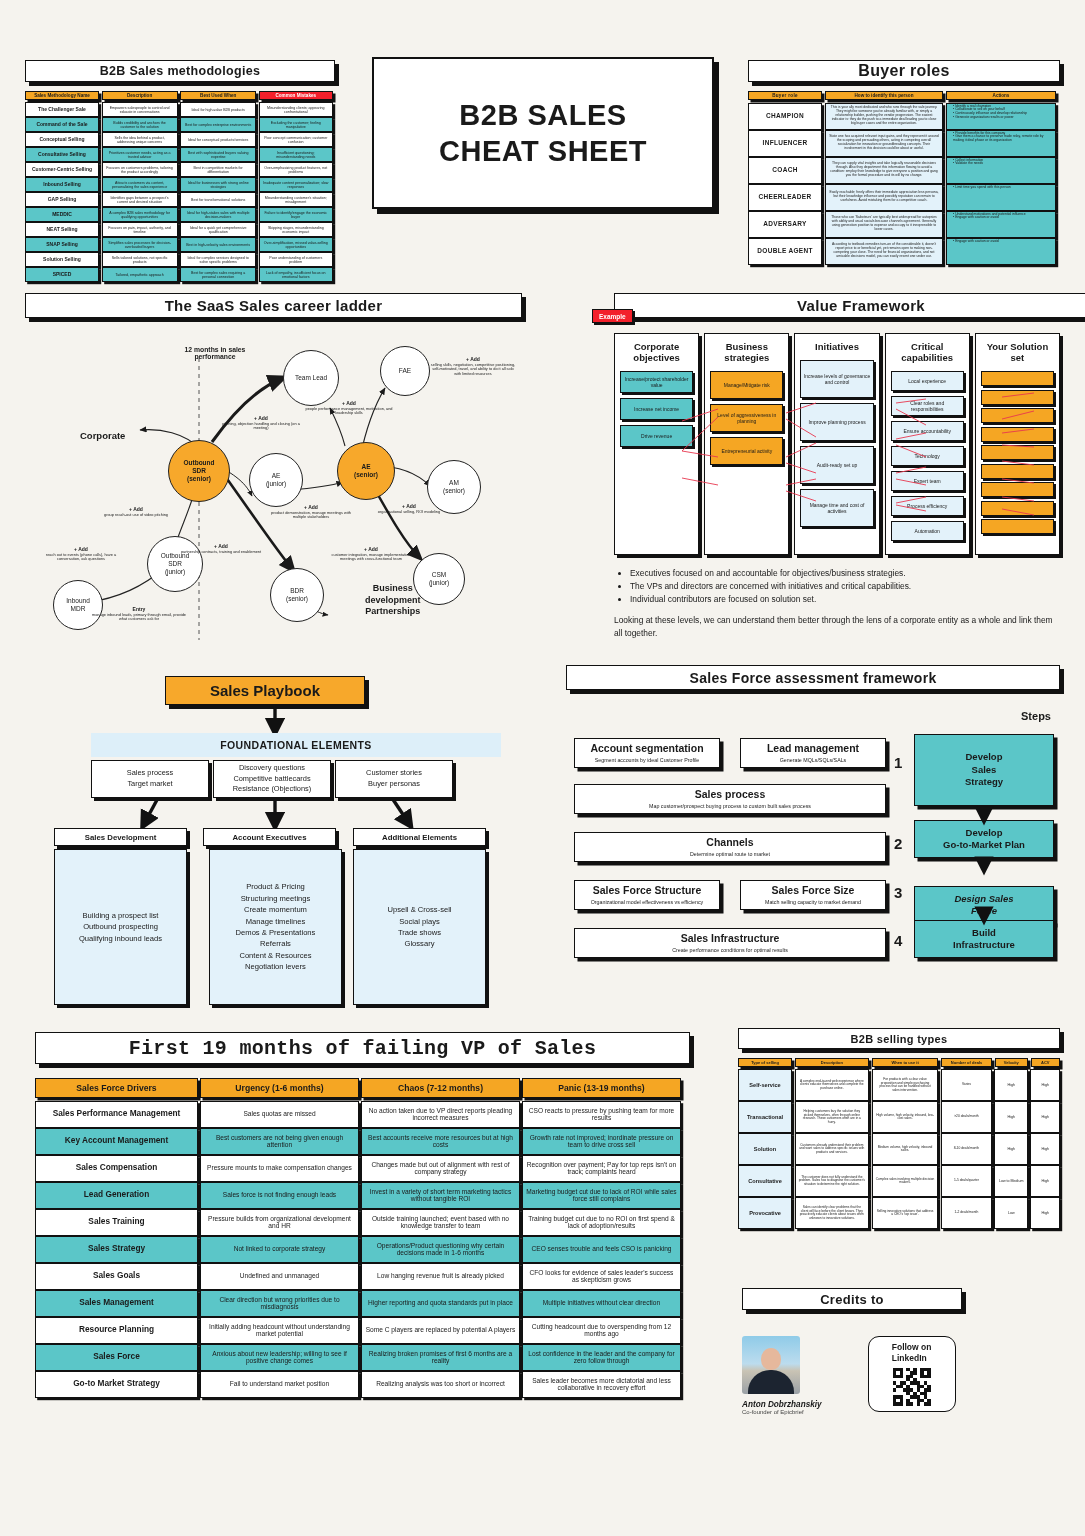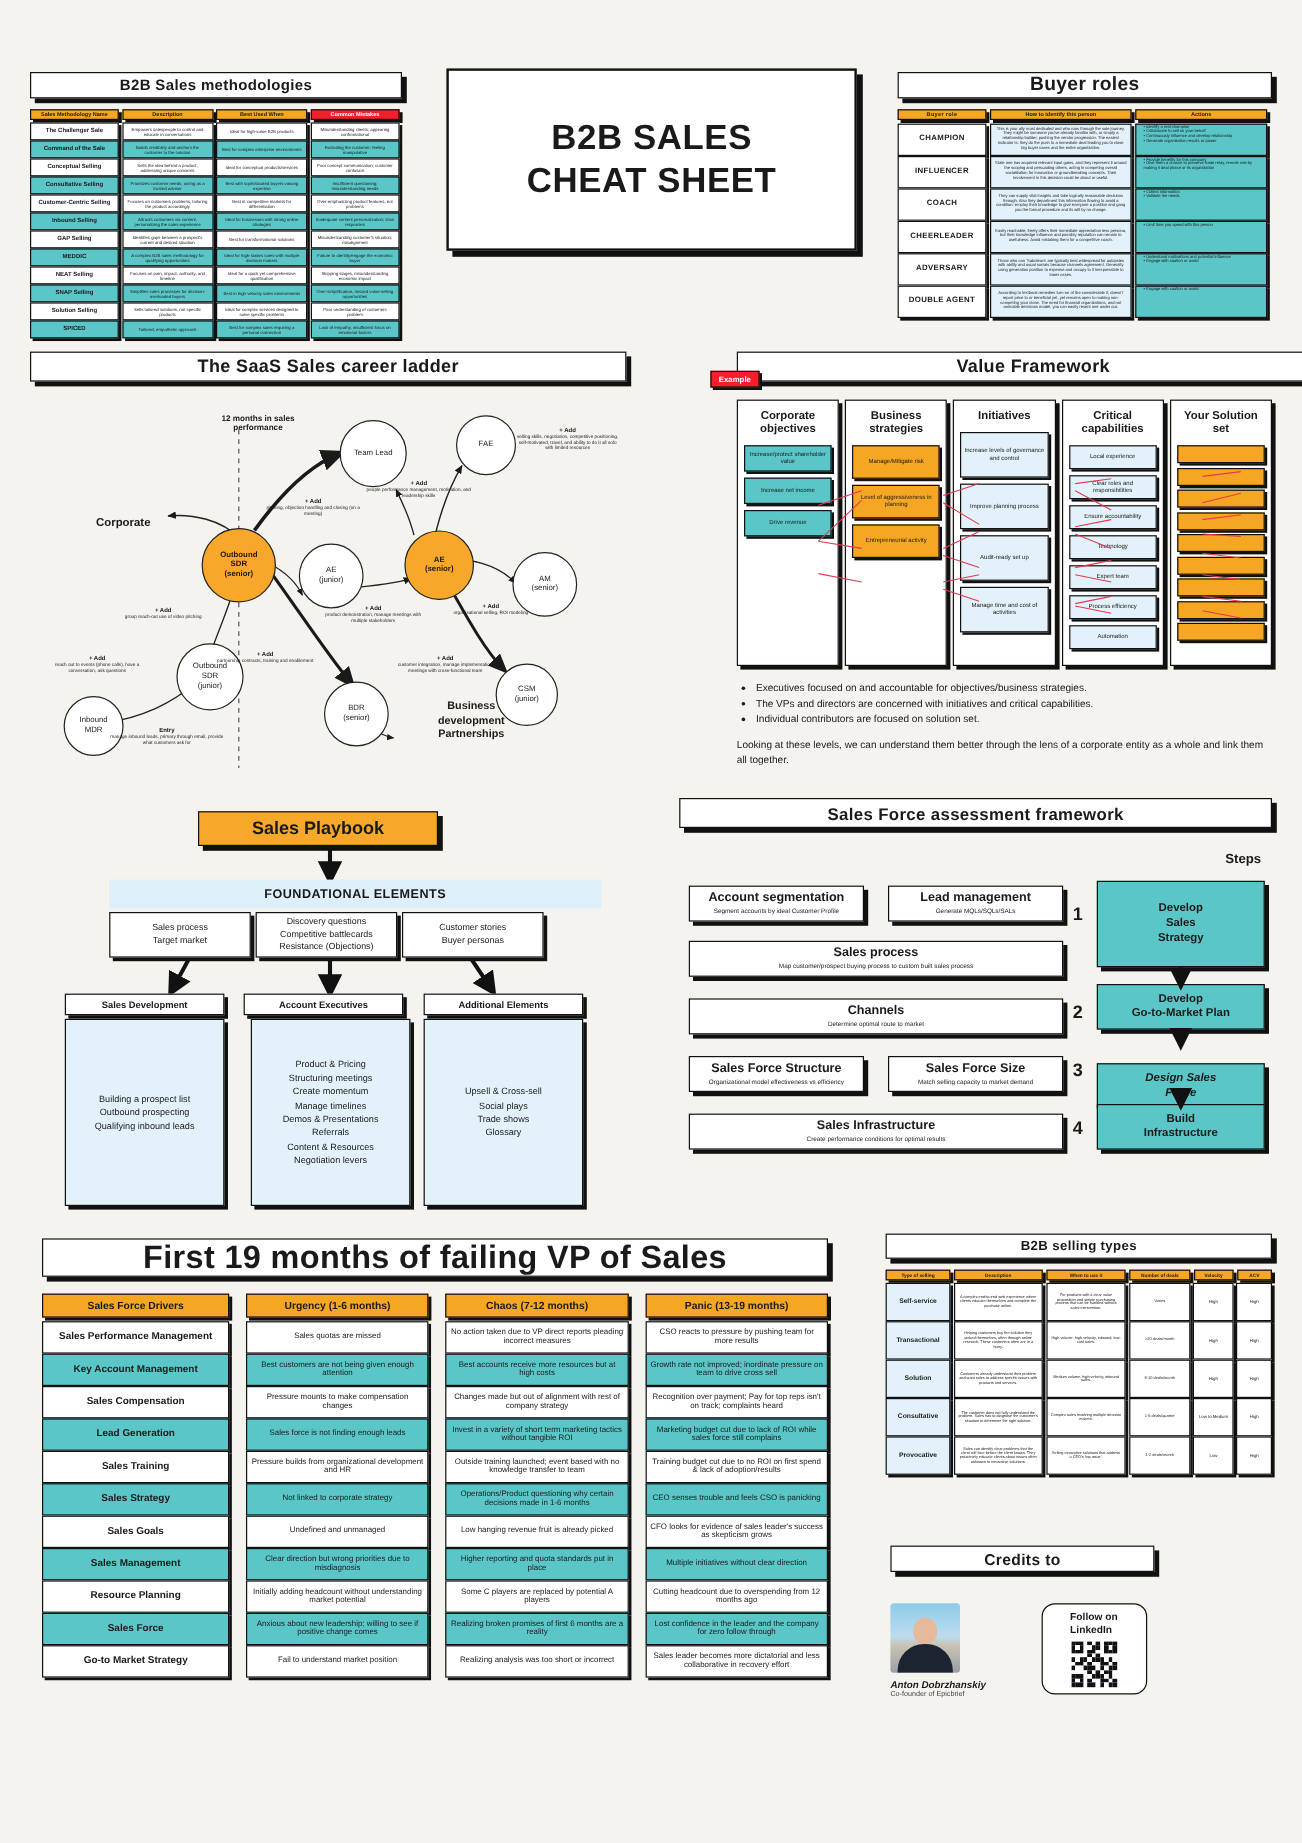--- a/index.html
+++ b/index.html
@@ -115,23 +115,23 @@
     text-align:center; }
   .sfa-box .bt { font-size:10.5px; font-weight:bold; line-height:1.1; }
   .sfa-box .bs { font-size:5.3px; margin-top:1.5px; }
   .sfa-step { background:#5BC6C8; border:1.5px solid #111; box-shadow:3.5px 3.5px 0 #111;
     display:flex; align-items:center; justify-content:center; text-align:center;
     font-size:9.5px; font-weight:bold; line-height:1.3; }
   .sfa-num { position:absolute; font-size:15px; font-weight:bold; }
 
   
   #months { left:35px; top:1032px; width:655px; }
-  #months .title-bar { width:655px; height:32px; font-size:27px; }
+  #months .title-bar { width:655px; height:32px; font-size:20px;font-family:Liberation Mono, monospace; }
   .mo-grid { margin-top:14px; display:flex; flex-direction:column; gap:2.5px; }
-  .mo-row { display:flex; gap:14px; }
+  .mo-row { display:flex; gap:2px; }
   .mo-c0 { width:163px; font-size:8.3px; font-weight:bold; }
   .mo-c { width:159px; font-size:6.6px; }
   .mo-head > div { height:20px; font-size:8.6px !important; }
   .mo-body > div { height:27px; }
 
   
   #selling { left:738px; top:1028px; width:322px; }
   #selling .title-bar { width:322px; height:21px; font-size:11px; }
   .st-grid { margin-top:9px; display:flex; flex-direction:column; gap:2.2px; }
   .st-row { display:flex; gap:2.5px; }

